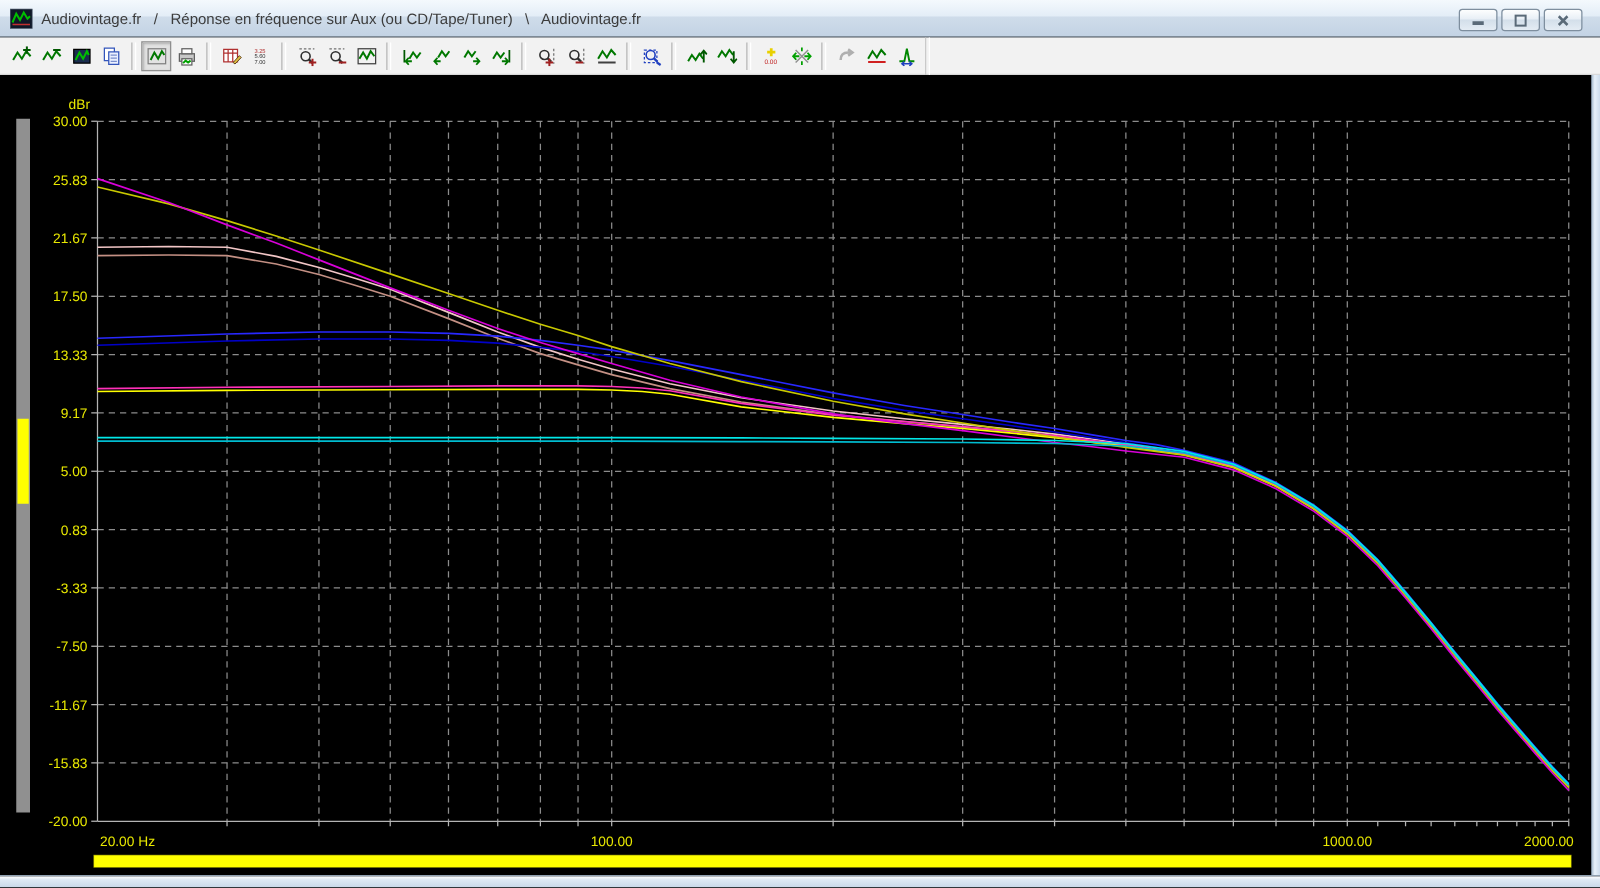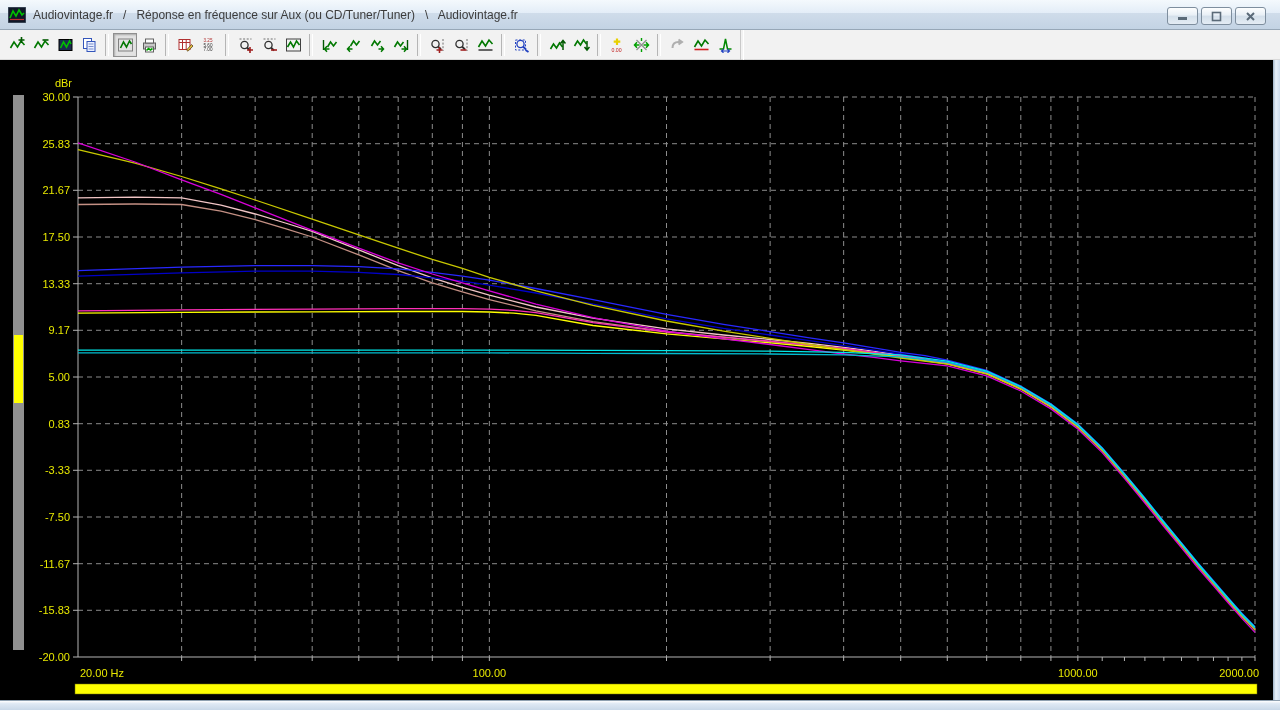--- a/index.html
+++ b/index.html
@@ -40,21 +40,21 @@
 <div class="window">
 
   <div class="titlebar">
     <span class="app-icon">
       <svg width="18" height="16" viewBox="0 0 18 16">
         <rect x="0" y="0" width="18" height="16" fill="#101828" stroke="#5a6a7a"></rect>
         <polyline points="2,11 5,4 8,9 11,3 14,8 16,6" fill="none" stroke="#00c000" stroke-width="1.6"></polyline>
         <line x1="2" y1="12.5" x2="16" y2="12.5" stroke="#c03030" stroke-width="1.2"></line>
       </svg>
     </span>
-    <span class="title-text">Audiovintage.fr   /   Réponse en fréquence sur Aux (ou CD/Tuner/Tuner)   \   Audiovintage.fr</span>
+    <span class="title-text">Audiovintage.fr   /   Réponse en fréquence sur Aux (ou CD/Tape/Tuner)   \   Audiovintage.fr</span>
     <span class="winbtns">
       <button class="winbtn">
         <svg width="13" height="9" viewBox="0 0 13 9">
             <rect x="2" y="5" width="9" height="3" fill="#5a6a78"></rect>
           </svg>
       </button>
       <button class="winbtn">
         <svg width="13" height="11" viewBox="0 0 13 11">
             <rect x="2.5" y="1.5" width="8" height="8" fill="none" stroke="#5a6a78" stroke-width="1.6"></rect>
           </svg>

